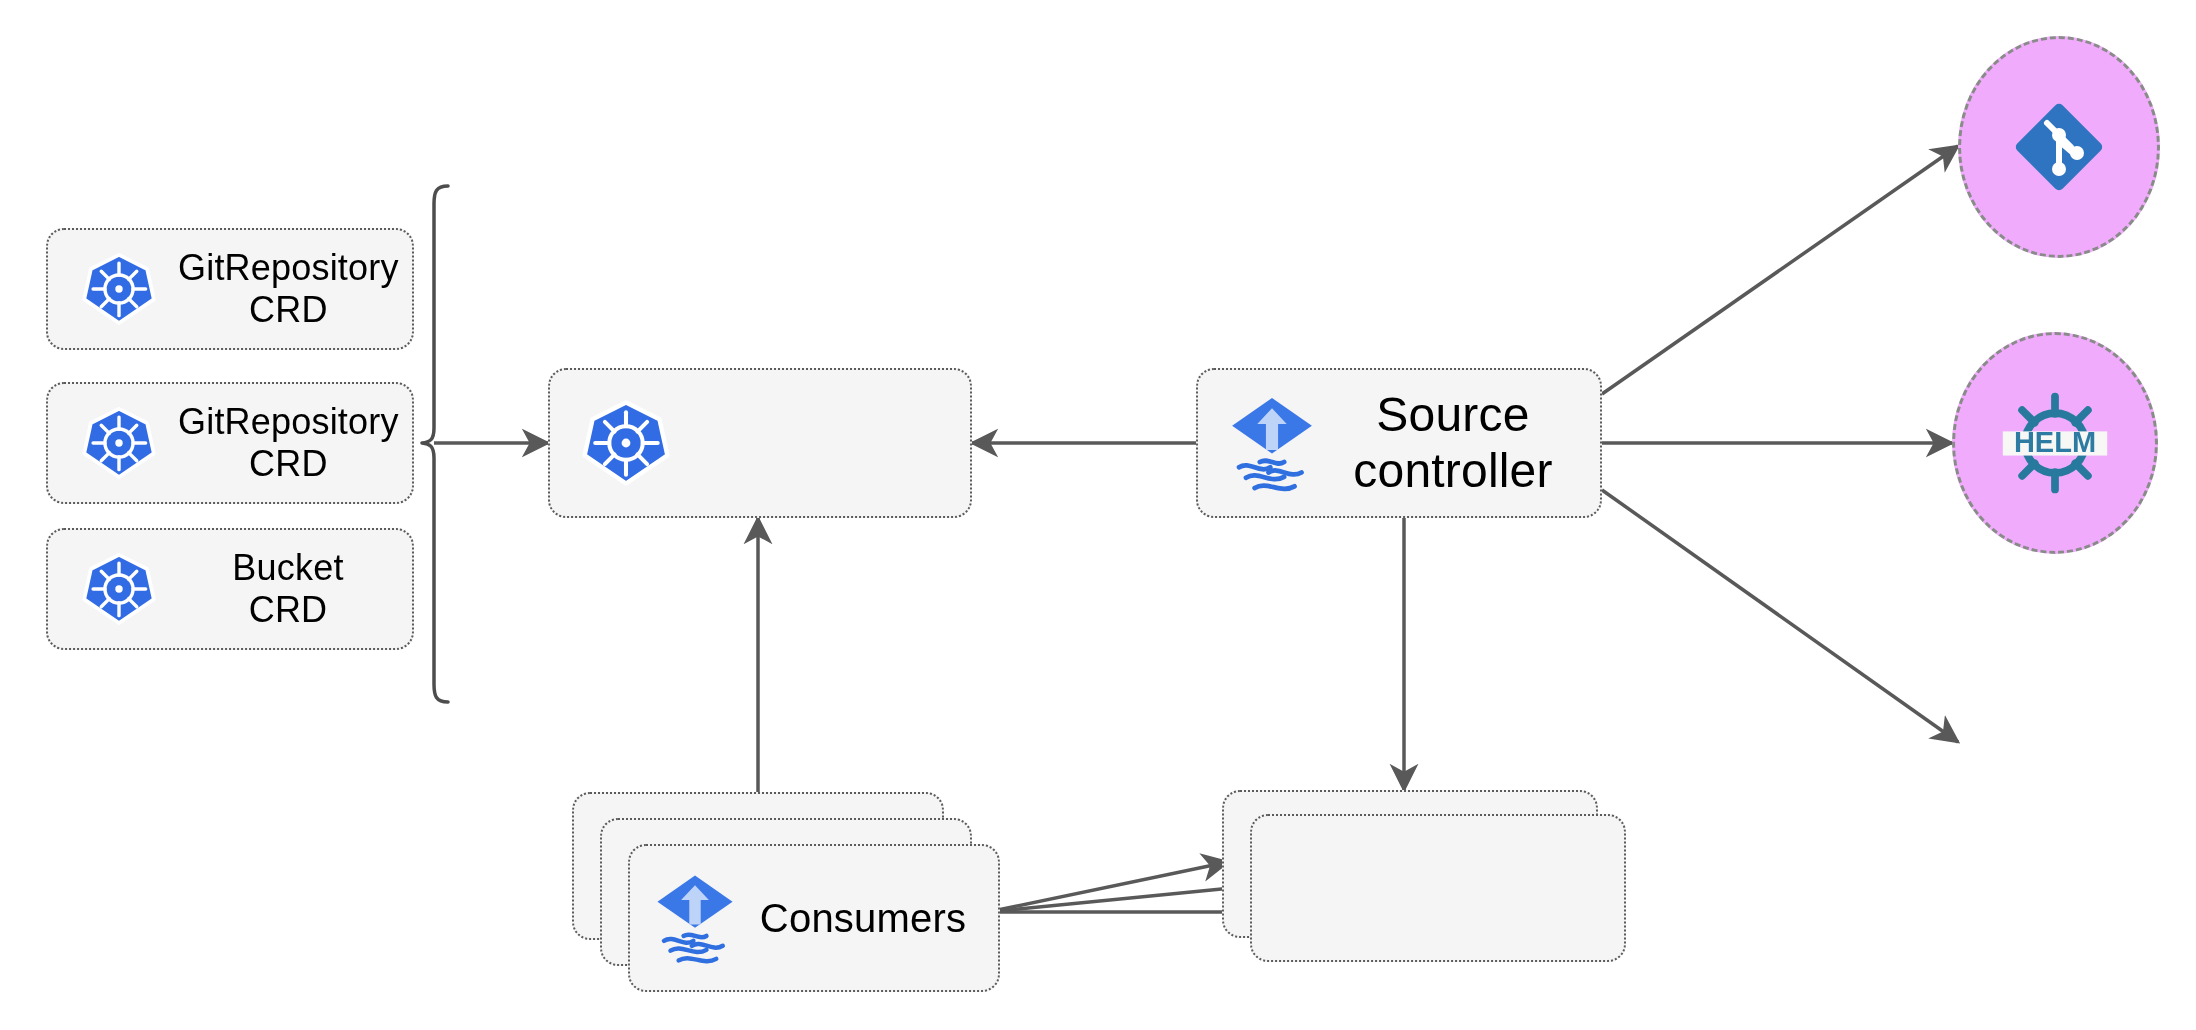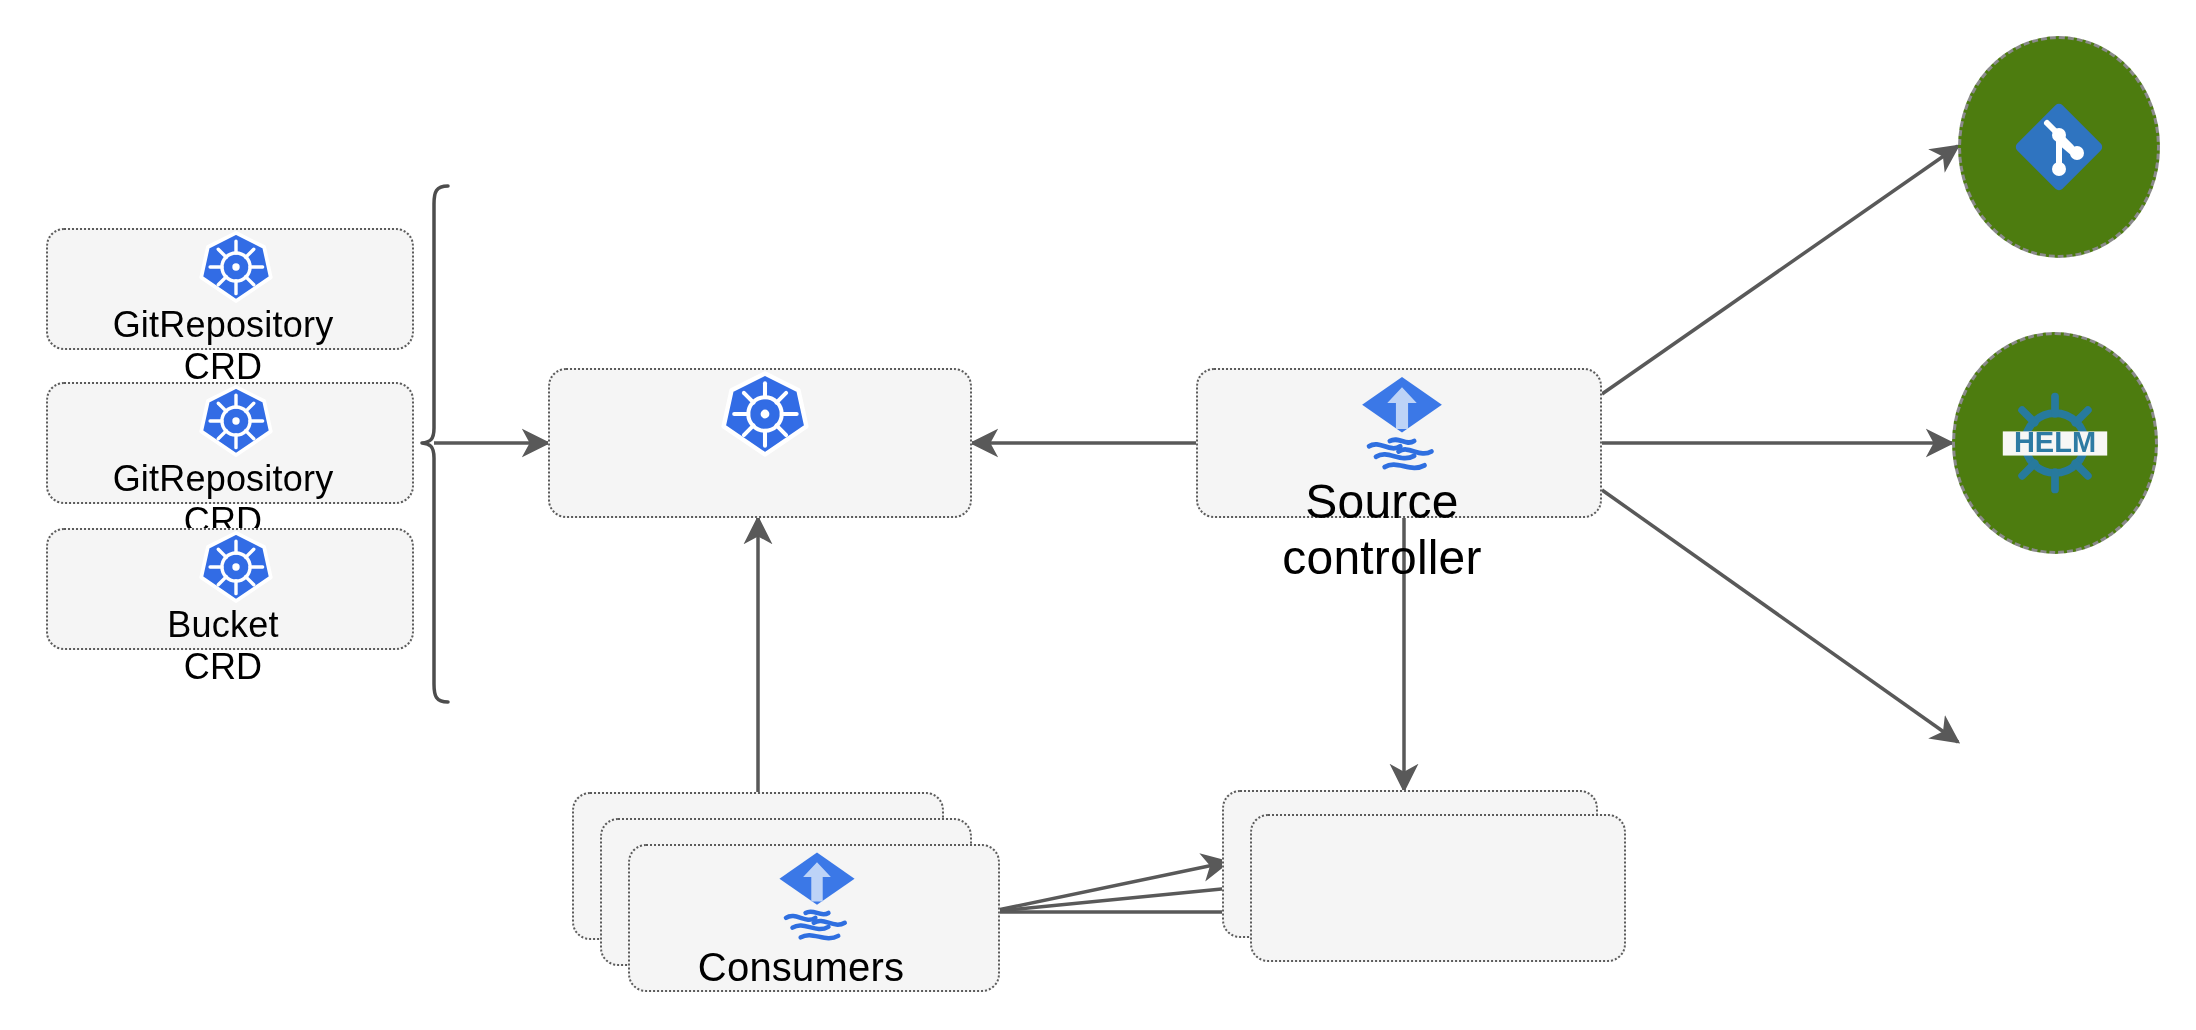--- a/index.html
+++ b/index.html
@@ -31,21 +31,20 @@
   
   .card {
     position: absolute;
     background: #f5f5f5;
     border: 2px dotted #5b5b5b;
     border-radius: 18px;
     box-sizing: border-box;
     display: flex;
     align-items: center;
     justify-content: flex-start;
-    flex-direction: column;
   }
   .card .label {
     flex: 1;
     text-align: center;
     color: #000000;
     font-size: 37px;
     line-height: 1.16;
     letter-spacing: 0.2px;
     white-space: pre-line;
     padding-right: 14px;
@@ -73,21 +72,21 @@
     border: 2px dotted #5b5b5b;
     border-radius: 18px;
     box-sizing: border-box;
   }
 
   
   .ext {
     position: absolute;
     border: 3px dashed #8a8a8a;
     border-radius: 50%;
-    background: #4d7c0f;
+    background: #f0abfc;
     display: flex;
     align-items: center;
     justify-content: center;
     box-sizing: border-box;
   }
 
   svg { display: block; overflow: visible; }
 </style>
 </head>
 <body>

